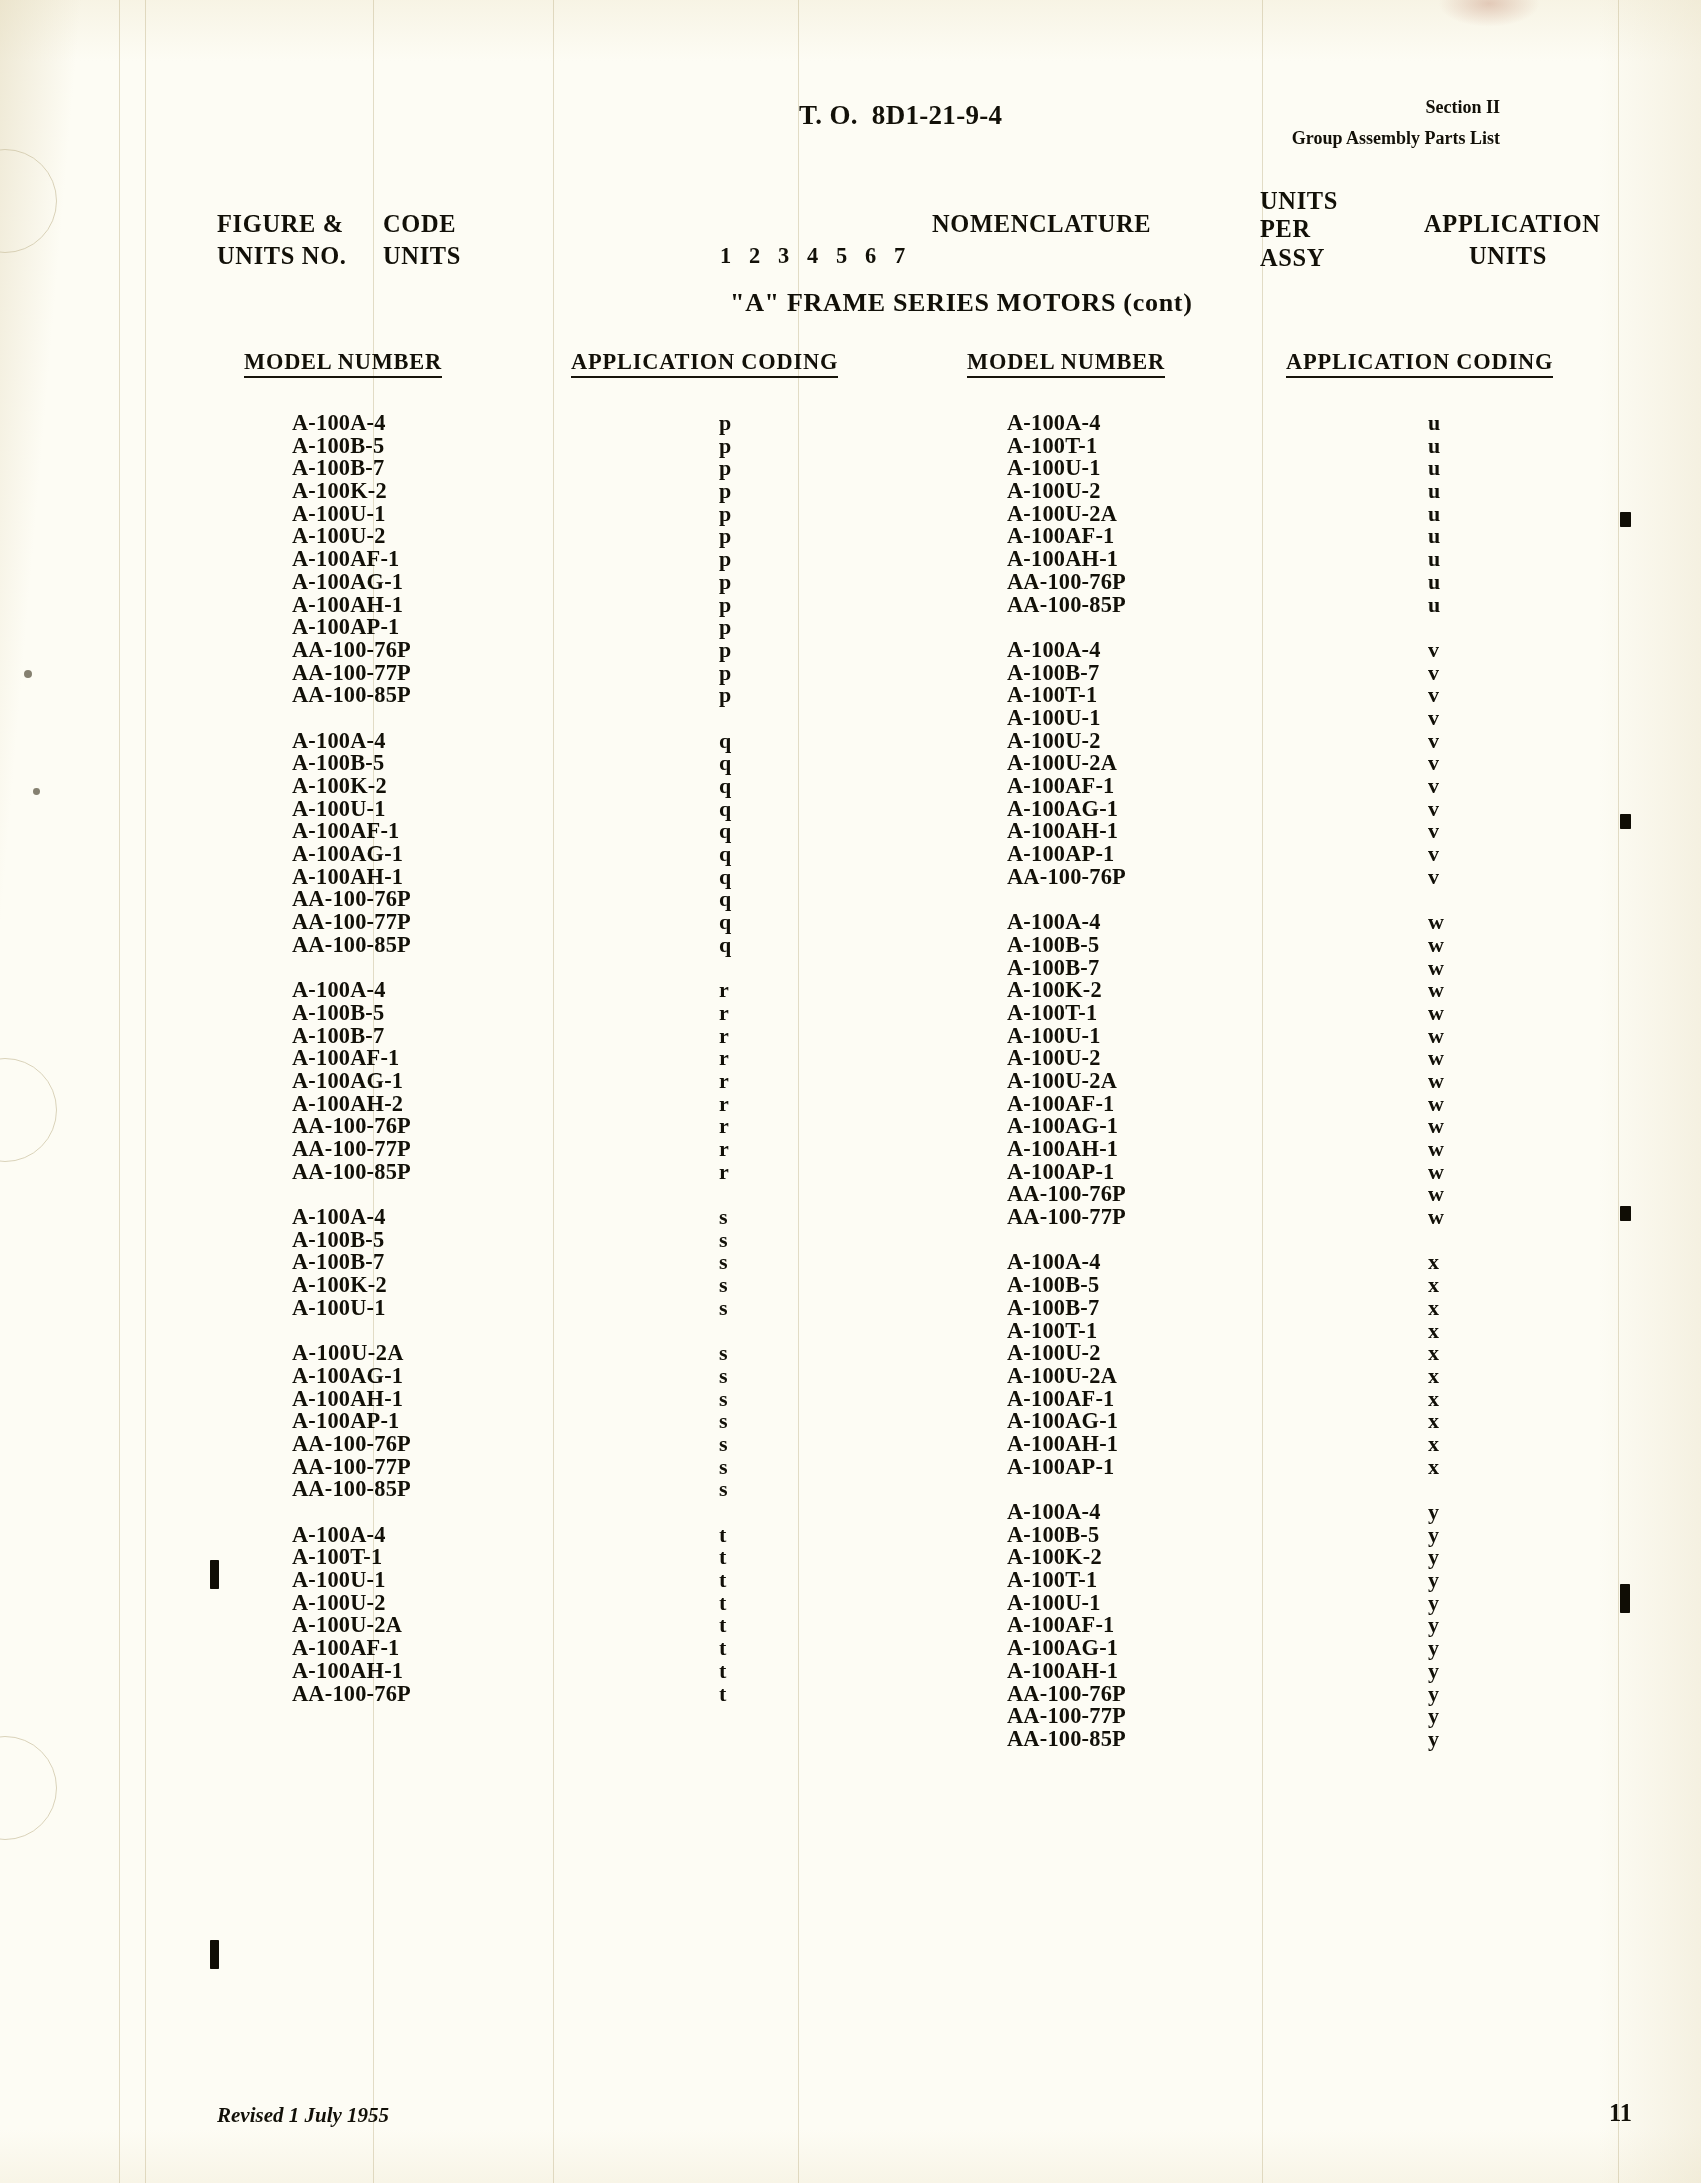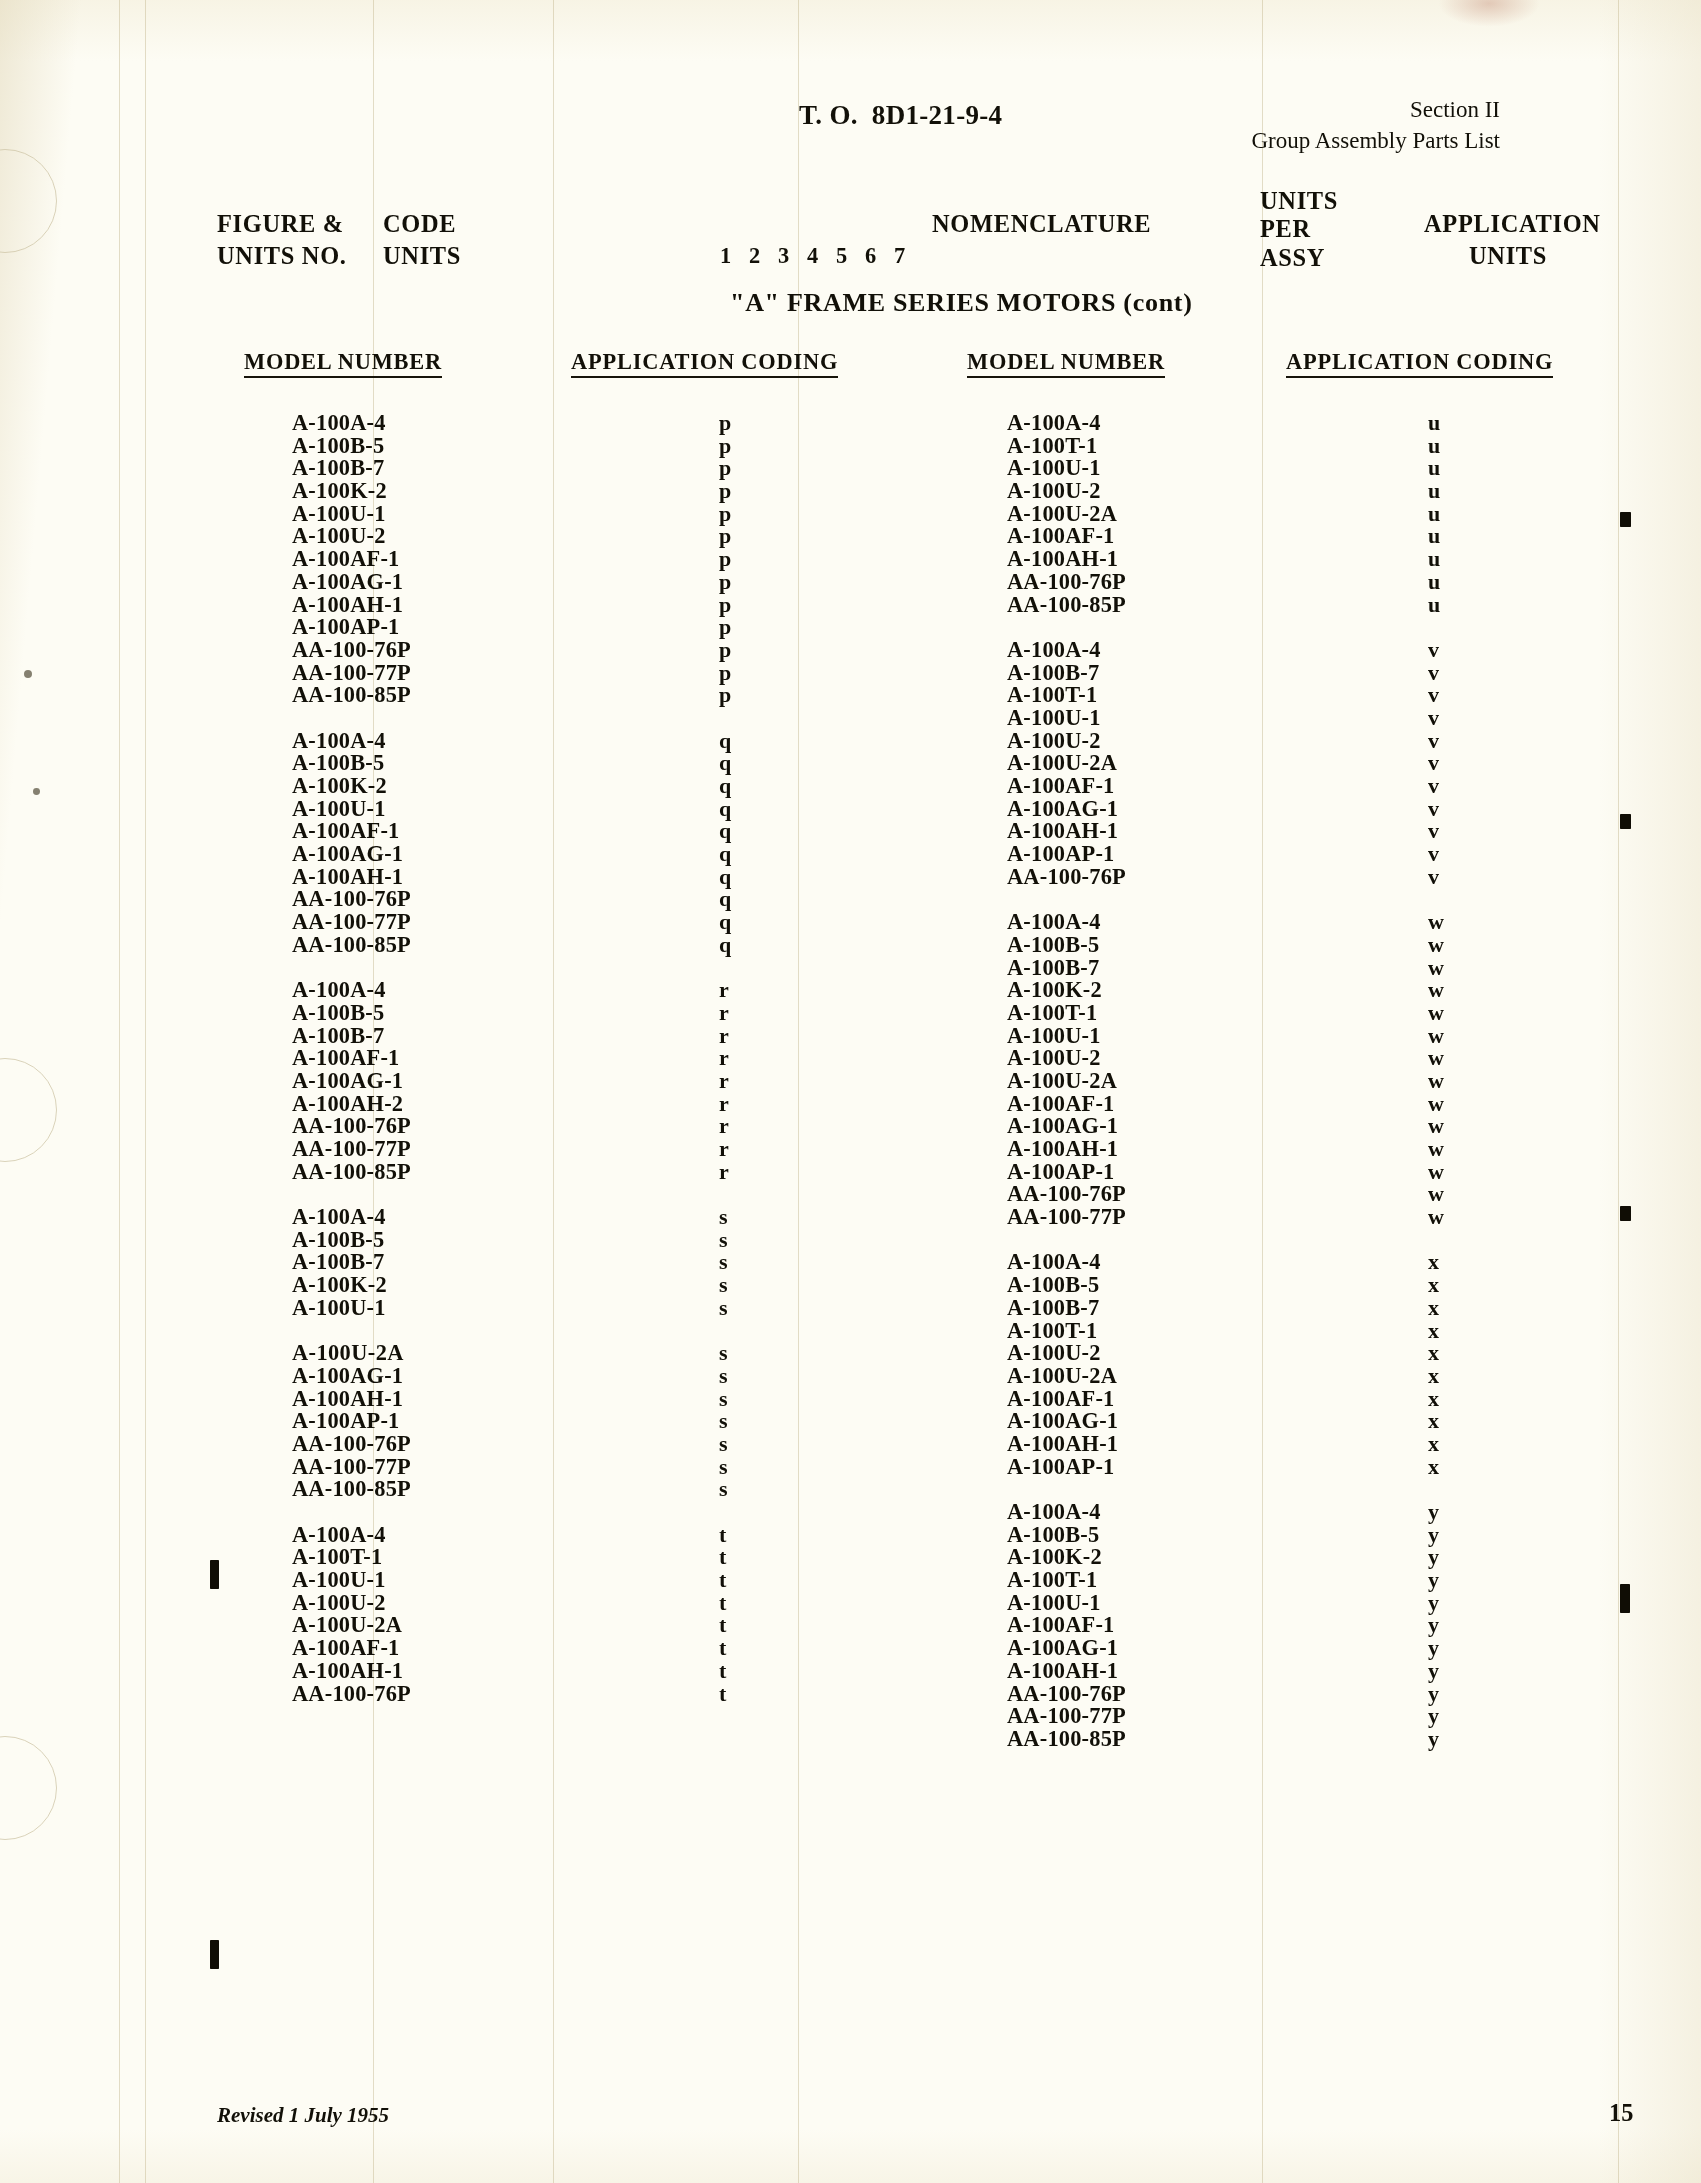--- a/index.html
+++ b/index.html
@@ -63,22 +63,22 @@
     position: absolute;
     white-space: pre;
     line-height: 1;
   }
   .hdr-to {
     font-size: 27px;
     font-weight: 700;
     letter-spacing: 0.3px;
   }
   .hdr-right {
-    font-size: 23px;
-    font-weight: 400;
+    font-size: 18px;
+    font-weight: 700;
     text-align: center;
   }
   .colhead {
     font-size: 24.4px;
     font-weight: 700;
     letter-spacing: 0.7px;
   }
   .nomen {
     font-size: 24.4px;
     font-weight: 700;
@@ -314,16 +314,16 @@
   <div id="changebars">
       <div class="changebar" style="left: 210px; top: 1560px; width: 8.8px; height: 28.5px;"></div>
       <div class="changebar" style="left: 210px; top: 1940px; width: 8.8px; height: 28.5px;"></div>
       <div class="changebar" style="left: 1620px; top: 512px; width: 11px; height: 15px;"></div>
       <div class="changebar" style="left: 1620px; top: 814px; width: 11px; height: 15px;"></div>
       <div class="changebar" style="left: 1620px; top: 1206px; width: 11px; height: 15px;"></div>
       <div class="changebar" style="left: 1620px; top: 1584px; width: 10.2px; height: 28.5px;"></div>
     </div>
 
   <div class="t footer-rev" style="left:217px; top:2105px;font-style:italic;">Revised 1 July 1955</div>
-  <div class="t footer-pg" style="left:1609px; top:2101px;">15</div>
+  <div class="t footer-pg" style="left:1609px; top:2101px;">11</div>
 
 </div>
 
 
 </body></html>

